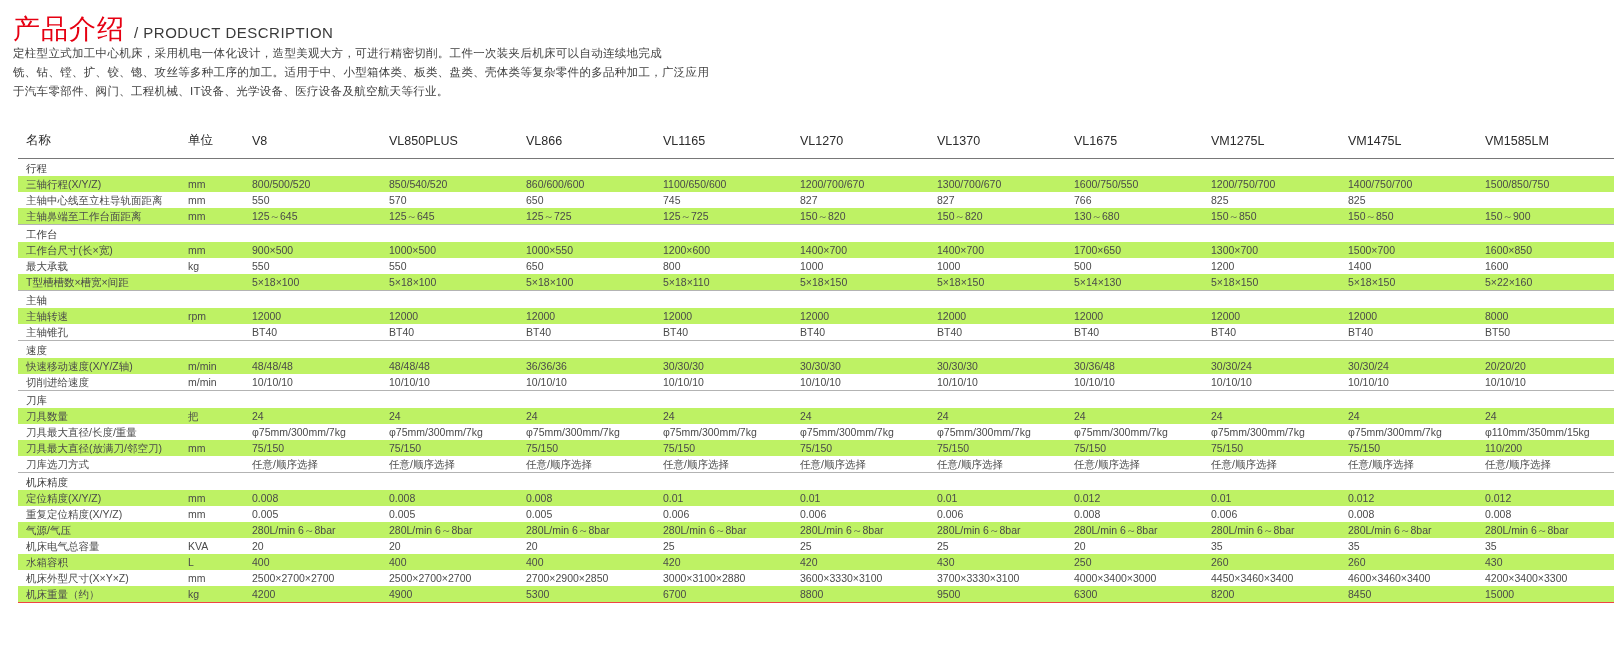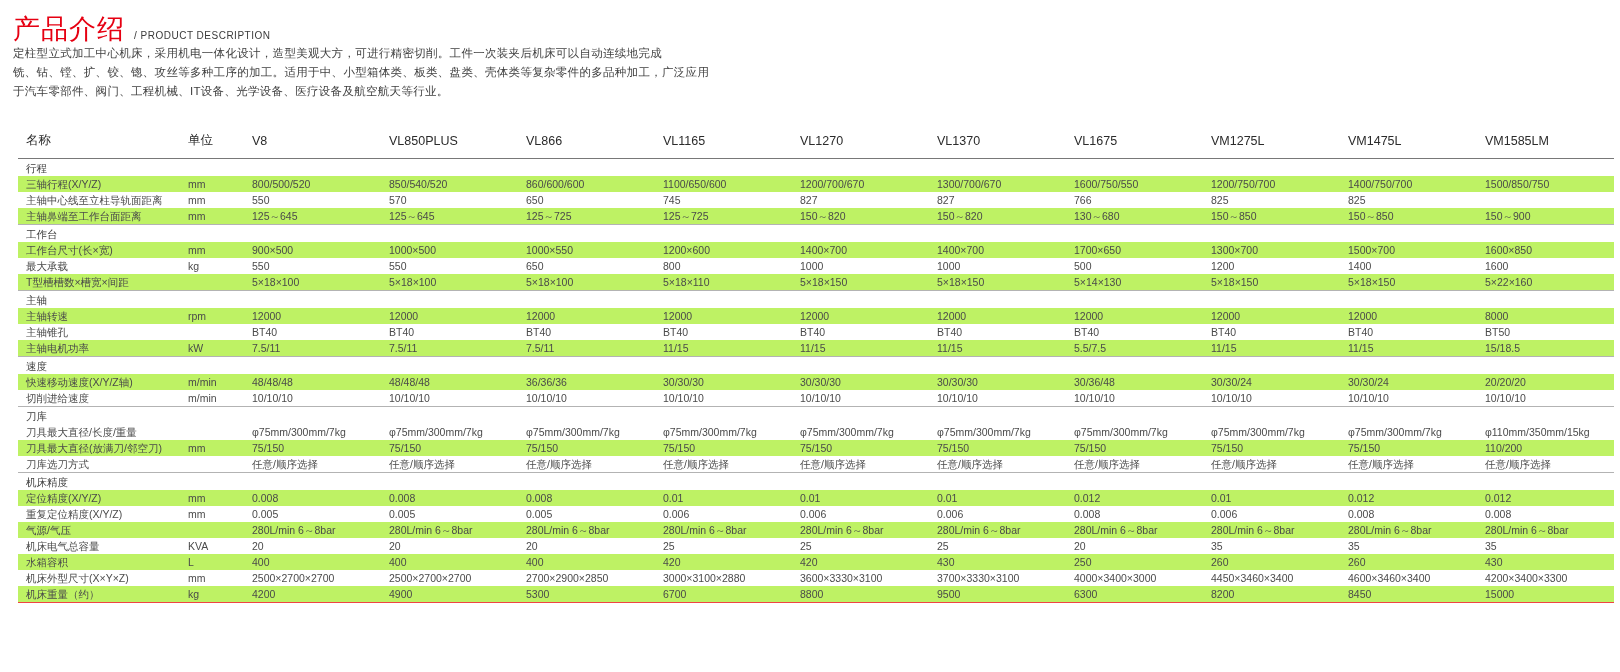--- a/index.html
+++ b/index.html
@@ -5,21 +5,21 @@
   html,body{margin:0;padding:0;background:#ffffff;}
   body{
     width:1620px;height:672px;overflow:hidden;
     font-family:"Liberation Sans","DejaVu Sans",sans-serif;
     color:#3f3f3f;
   }
   .page{padding:14px 14px 0 13px;border-radius:22px;}
 
   .title-row{display:flex;align-items:flex-end;gap:9px;}
   .title-zh{font-size:27px;line-height:30px;color:#e60012;font-weight:400;letter-spacing:1px;}
-  .title-en{font-size:10px;color:#3a3a3a;padding-bottom:3px;letter-spacing:.5px;}
+  .title-en{font-size:15px;color:#3a3a3a;padding-bottom:3px;letter-spacing:.5px;}
 
   .desc{font-size:11.5px;line-height:19px;color:#3f3f3f;letter-spacing:.3px;}
 
   table.spec{
     margin-top:25px;margin-left:5px;
     width:1596px;border-collapse:collapse;table-layout:fixed;
     font-size:10.5px;border-bottom:1px solid #ef4444;
   }
   table.spec th{
     text-align:left;font-weight:normal;font-size:12.5px;color:#2b2b2b;
@@ -197,34 +197,20 @@
           <td>BT40</td>
           <td>BT40</td>
           <td>BT40</td>
           <td>BT40</td>
           <td>BT40</td>
           <td>BT40</td>
           <td>BT40</td>
           <td>BT40</td>
           <td>BT50</td>
         </tr>
-        <tr class="alt">
-          <td>主轴电机功率</td>
-          <td>kW</td>
-          <td>7.5/11</td>
-          <td>7.5/11</td>
-          <td>7.5/11</td>
-          <td>11/15</td>
-          <td>11/15</td>
-          <td>11/15</td>
-          <td>5.5/7.5</td>
-          <td>11/15</td>
-          <td>11/15</td>
-          <td>15/18.5</td>
-        </tr>
         <tr class="section">
           <td colspan="12">速度</td>
         </tr>
         <tr class="alt">
           <td>快速移动速度(X/Y/Z轴)</td>
           <td>m/min</td>
           <td>48/48/48</td>
           <td>48/48/48</td>
           <td>36/36/36</td>
           <td>30/30/30</td>
@@ -245,20 +231,34 @@
           <td>10/10/10</td>
           <td>10/10/10</td>
           <td>10/10/10</td>
           <td>10/10/10</td>
           <td>10/10/10</td>
           <td>10/10/10</td>
         </tr>
         <tr class="section">
           <td colspan="12">刀库</td>
         </tr>
+        <tr class="alt">
+          <td>刀具数量</td>
+          <td>把</td>
+          <td>24</td>
+          <td>24</td>
+          <td>24</td>
+          <td>24</td>
+          <td>24</td>
+          <td>24</td>
+          <td>24</td>
+          <td>24</td>
+          <td>24</td>
+          <td>24</td>
+        </tr>
         <tr>
           <td>刀具最大直径/长度/重量</td>
           <td></td>
           <td>φ75mm/300mm/7kg</td>
           <td>φ75mm/300mm/7kg</td>
           <td>φ75mm/300mm/7kg</td>
           <td>φ75mm/300mm/7kg</td>
           <td>φ75mm/300mm/7kg</td>
           <td>φ75mm/300mm/7kg</td>
           <td>φ75mm/300mm/7kg</td>

